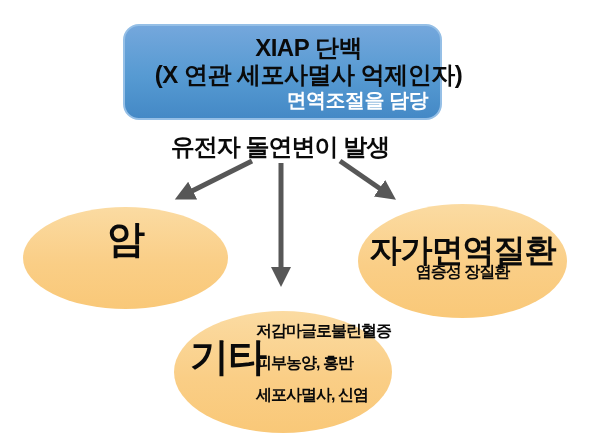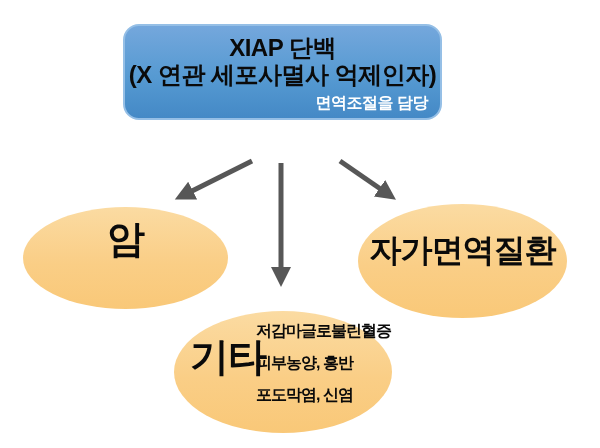--- a/index.html
+++ b/index.html
@@ -24,26 +24,27 @@
   }
   .header-title {
     position: absolute;
     left: 0; top: 8px; width: 100%;
     text-align: center;
     font-weight: bold;
     font-size: 24px;
     line-height: 27px;
     color: #0a0a0a;
     letter-spacing: -0.5px;
+    padding-left: 26px;
   }
   .header-title .t1, .header-title .t2 { display: block; }
   .header-subtitle {
     position: absolute;
     right: 12px; bottom: 4px;
-    font-size: 16px; font-weight: bold;
+    font-size: 20px; font-weight: bold;
     color: #ffffff;
     letter-spacing: -0.5px;
   }
 
   
   .cause-label {
     position: absolute;
     left: 130px; top: 131px; width: 300px;
     text-align: center;
     font-size: 24px; font-weight: bold;
@@ -105,35 +106,37 @@
 <div class="stage">
 
   <div class="header-box">
     <div class="header-title">
       <span class="t1">XIAP 단백</span>
       <span class="t2">(X 연관 세포사멸사 억제인자)</span>
     </div>
     <div class="header-subtitle">면역조절을 담당</div>
   </div>
 
+  <div class="cause-label">유전자 돌연변이 발생</div>
 
   <div class="ellipse ellipse-cancer">
     <span class="node-title">암</span>
   </div>
 
   <div class="ellipse ellipse-autoimmune">
     <span class="node-title">자가면역질환</span>
+    <span class="node-detail">염증성 장질환</span>
   </div>
 
   <div class="ellipse ellipse-etc">
     <span class="etc-title">기타</span>
     <div class="etc-list">
       <span>저감마글로불린혈증</span>
       <span>피부농양, 홍반</span>
-      <span>포도막염, 신염</span>
+      <span>세포사멸사, 신염</span>
     </div>
   </div>
 
   <svg class="arrows" viewBox="0 0 600 448" xmlns="http://www.w3.org/2000/svg">
     <defs>
       <marker id="ah" markerUnits="userSpaceOnUse" markerWidth="22" markerHeight="22" refX="3" refY="10" orient="auto">
         <path d="M0,0 L20,10 L0,20 z" fill="#575757"></path>
       </marker>
     </defs>
     <line x1="252" y1="161" x2="190" y2="192" stroke="#575757" stroke-width="5" marker-end="url(#ah)"></line>

